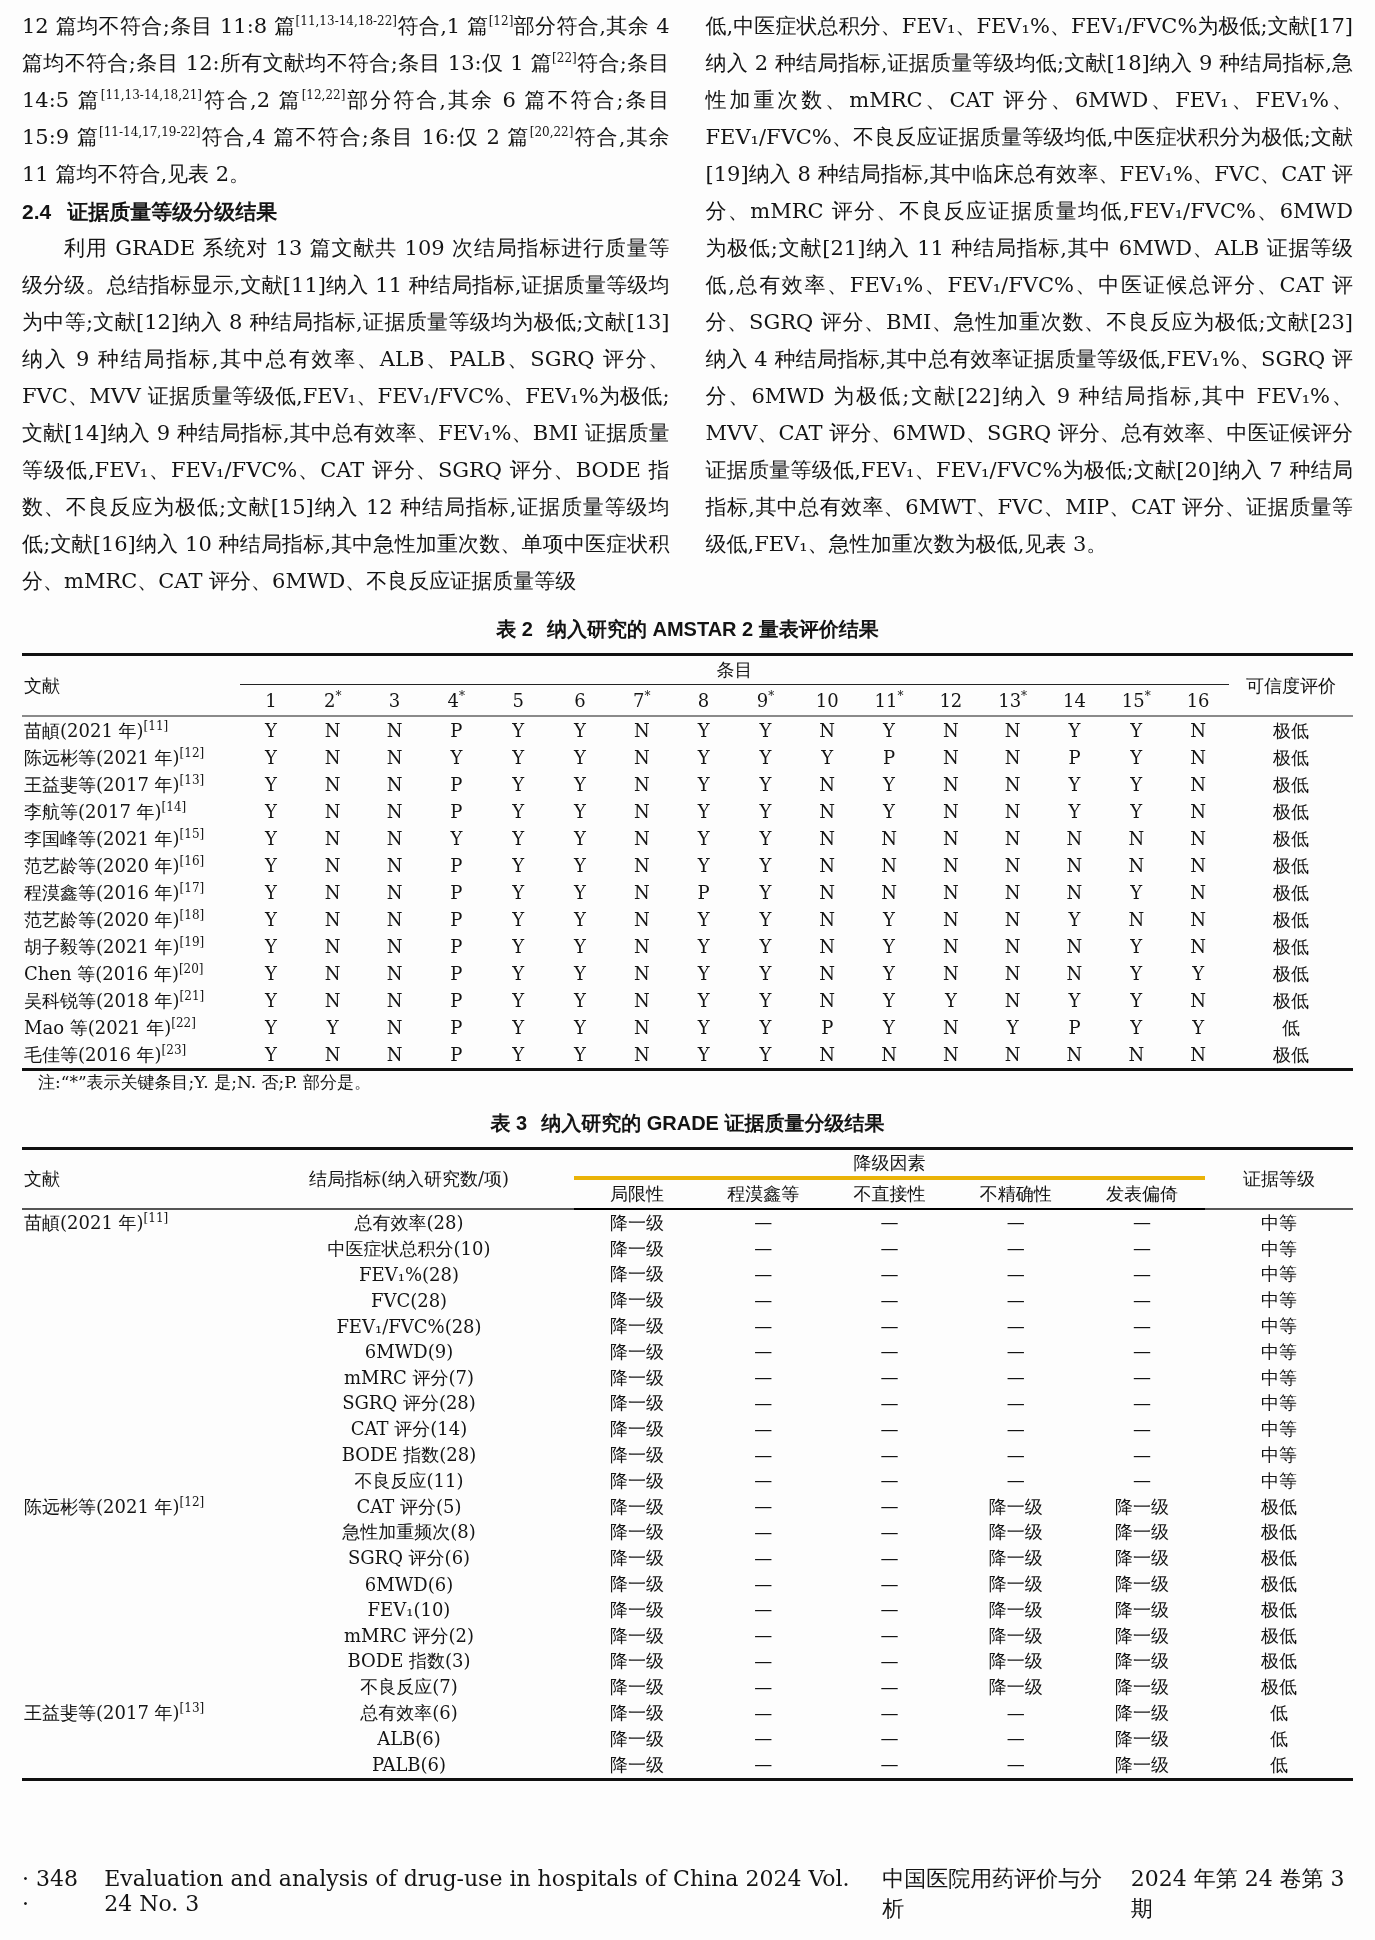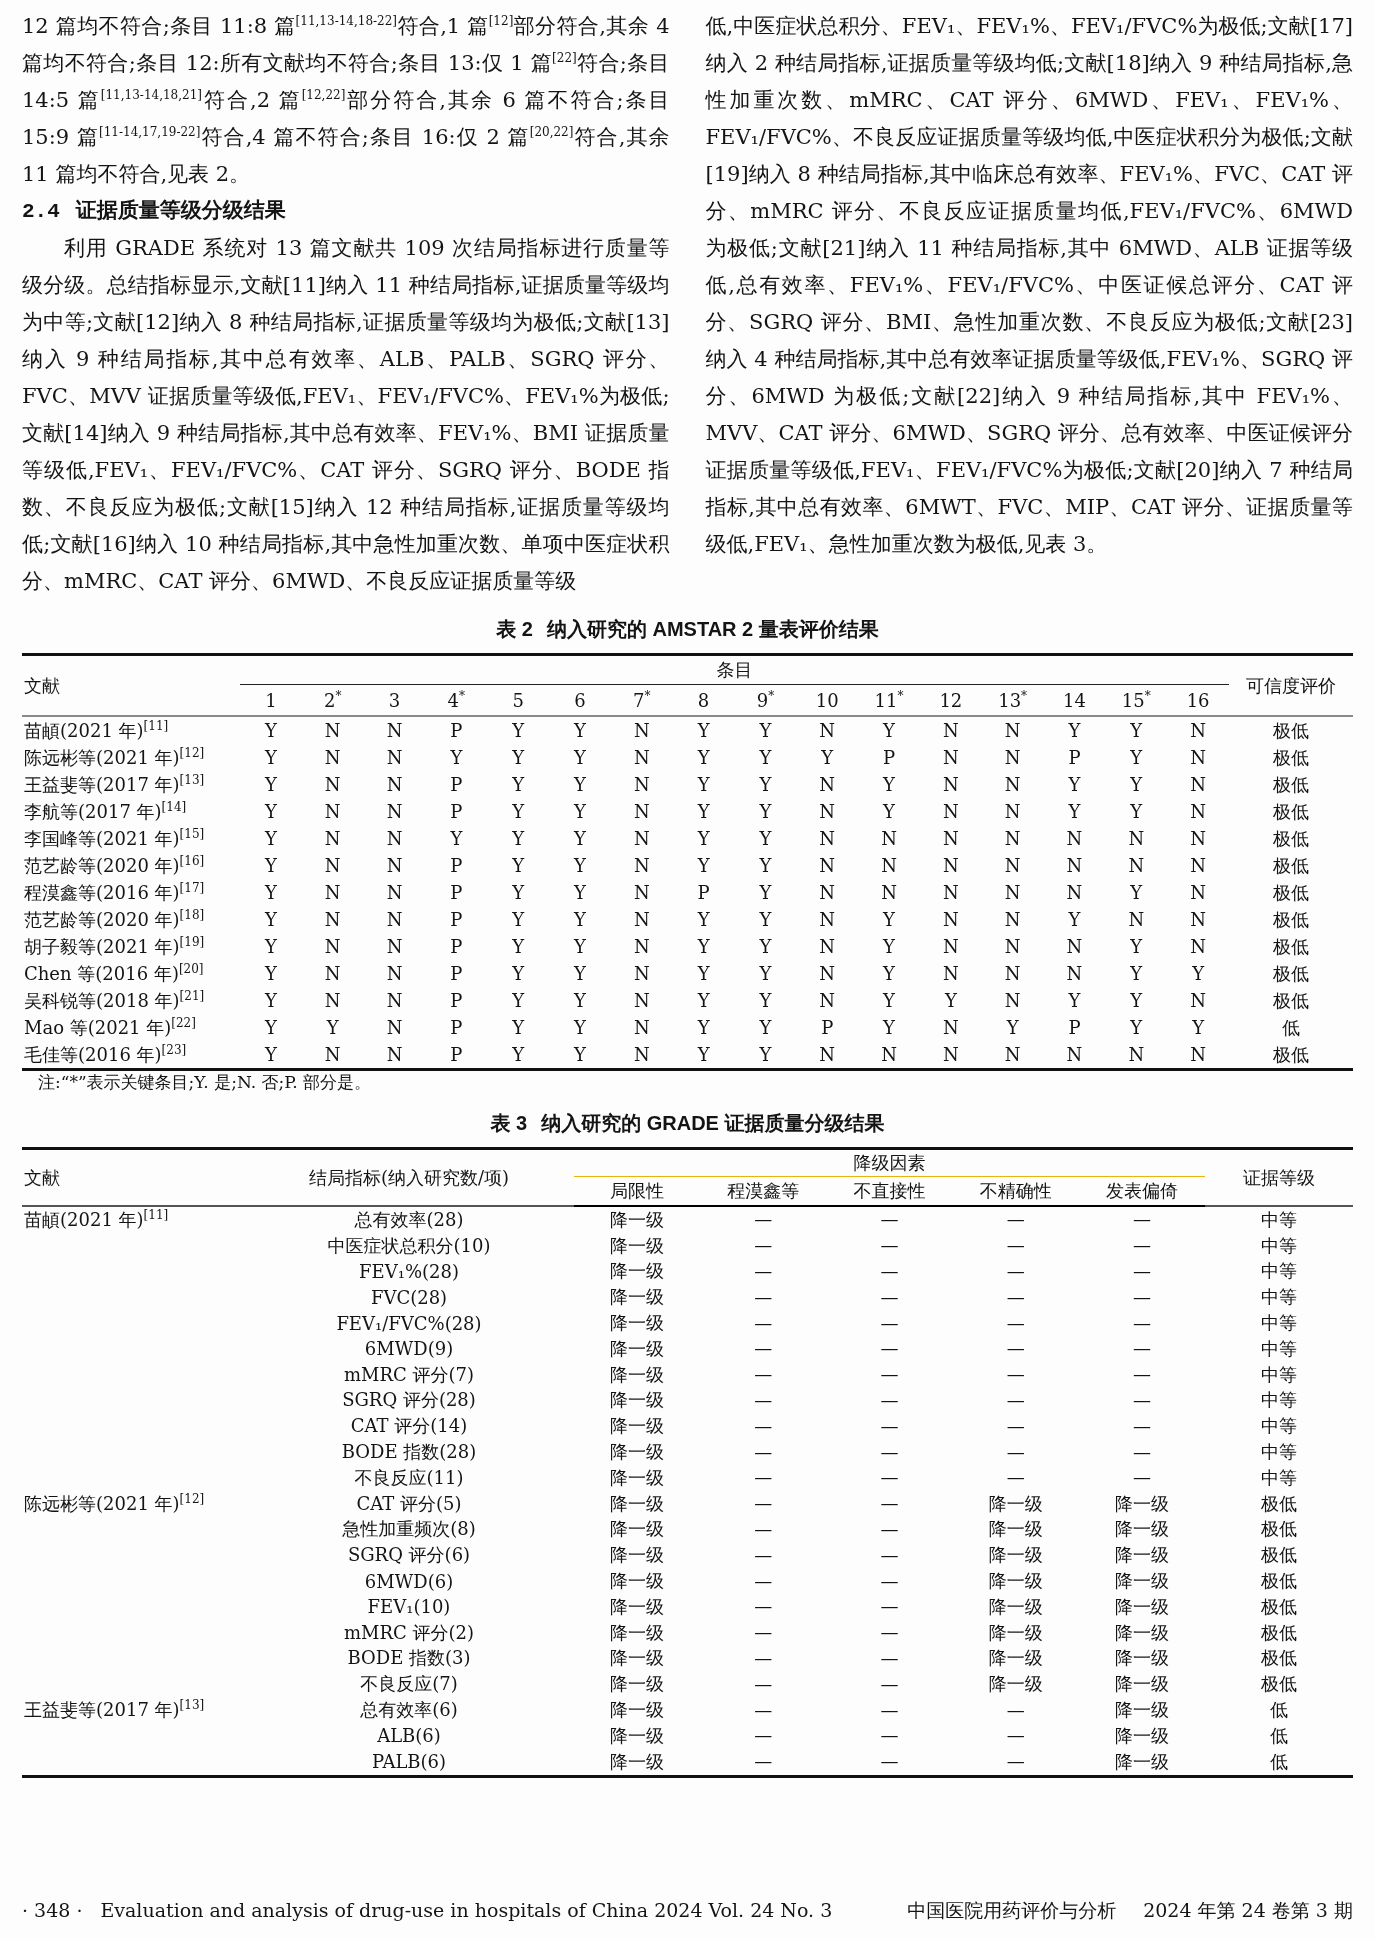--- a/index.html
+++ b/index.html
@@ -7,48 +7,48 @@
     position:relative;width:1375px;height:1940px;margin:0 auto;background:#fdfdfd;
     font-family:"DejaVu Serif","Liberation Serif",serif;color:#141414;
     box-sizing:border-box;padding:8px 22px 0 22px;overflow:hidden;
   }
   
   .cols{display:flex;gap:36px;}
   .col{flex:1 1 0;font-size:21px;line-height:37px;text-align:justify;}
   .col p{margin:0;}
   .col p.indent{text-indent:2em;}
   sup{font-size:12px;line-height:0;vertical-align:super;letter-spacing:0;}
-  .sec-head{font-family:Liberation Mono, monospace;font-weight:bold;
+  .sec-head{font-family:Liberation Sans, sans-serif;font-weight:bold;
     font-size:21px;line-height:37px;text-align:left;}
   .sec-head .num{margin-right:16px;}
   
   .tbl-title{text-align:center;font-family:"Liberation Sans","DejaVu Sans",sans-serif;
     font-weight:bold;font-size:20px;margin:16px 0 10px 0;}
   .tbl-title .lbl{margin-right:14px;}
   
   table{border-collapse:collapse;width:100%;table-layout:fixed;font-size:18px;}
   th,td{font-weight:normal;padding:0 2px;text-align:center;vertical-align:middle;
     white-space:nowrap;overflow:hidden;}
   .t2{border-top:3px solid #111;border-bottom:3px solid #111;}
   .t3{border-top:3px solid #111;border-bottom:3px solid #111;}
   .t2 thead th{height:30px;}
   .t2 thead .group-cell{border-bottom:1px solid #222;height:28px;}
   .t2 thead tr.subhead th{border-bottom:2px solid #8a8a8a;height:30px;}
   .t2 thead th.lit,.t2 thead th.rating{border-bottom:2px solid #8a8a8a;}
   .t2 tbody td{height:27px;}
   .lit{text-align:left;padding-left:2px;}
   .tbl-note{font-size:17px;margin:0 0 0 16px;}
   .t3 thead th{height:26px;}
-  .t3 thead .group-cell{border-bottom:1px solid #eab308;font-family:Liberation Mono, monospace;}
+  .t3 thead .group-cell{border-bottom:4px solid #eab308;font-family:Liberation Mono, monospace;}
   .t3 thead tr.subhead th{border-bottom:2px solid #000000;height:28px;}
   .t3 thead th.lit,.t3 thead th.outcome-h,.t3 thead th.grade-h{border-bottom:2px solid #555;}
   .t3 tbody td{height:25.8px;}
   
   .footer{position:absolute;left:22px;right:22px;bottom:16px;display:flex;
-    justify-content:space-between;align-items:baseline;font-size:19px;}
+    justify-content:space-between;align-items:baseline;font-size:22px;}
   .footer .left{display:flex;gap:18px;align-items:baseline;}
   .footer .right{display:flex;gap:27px;align-items:center;}
 </style>
 </head>
 <body>
 
 <div class="page">
 
   <div class="cols">
     <div class="col">

